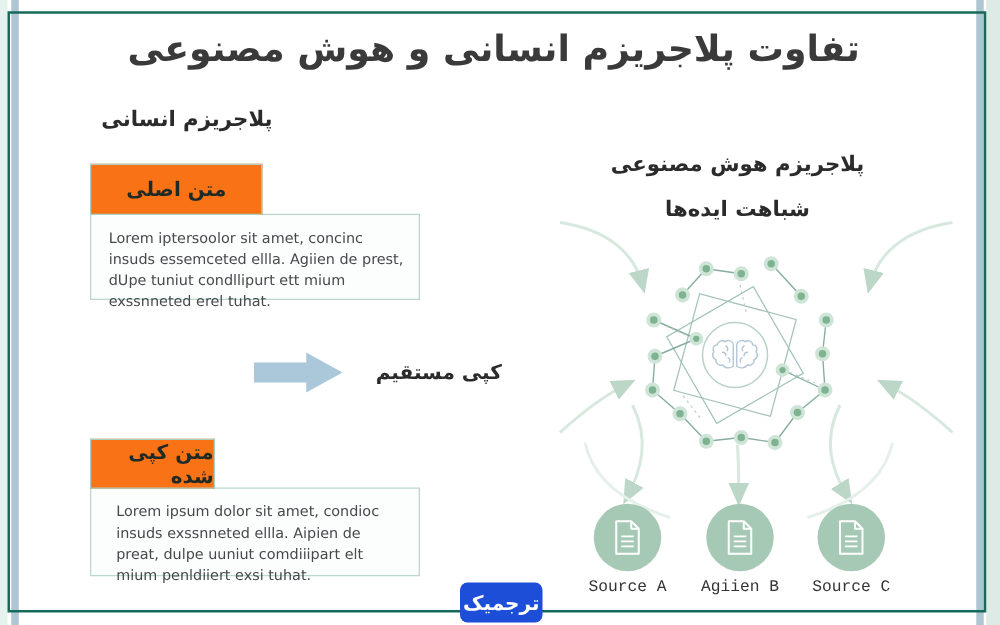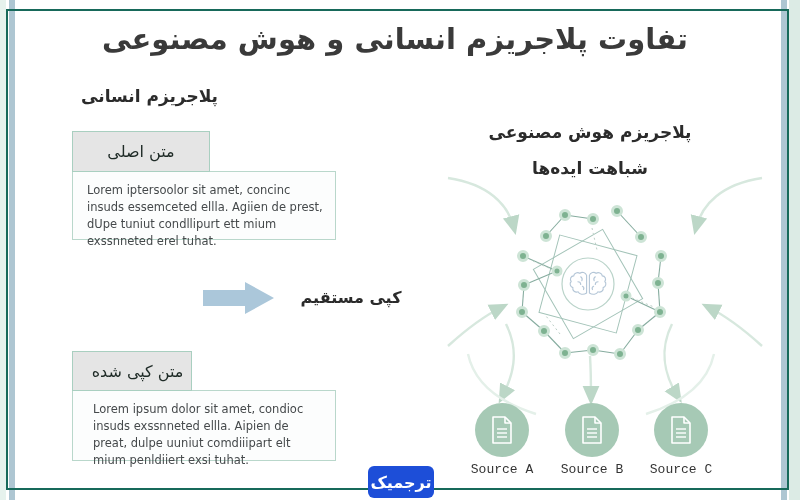--- a/index.html
+++ b/index.html
@@ -15,25 +15,25 @@
   
   .title{position:absolute;left:0;top:22px;width:790px;text-align:center;direction:rtl;
          font-size:29px;font-weight:bold;color:#3a3a3a;letter-spacing:.5px;}
   .h-left{position:absolute;left:68px;top:86px;width:150px;direction:rtl;
           font-size:17px;font-weight:bold;color:#2b2b2b;}
   .h-right{position:absolute;left:470px;top:122px;width:240px;text-align:center;direction:rtl;
            font-size:17px;font-weight:bold;color:#2b2b2b;}
   .sub-right{position:absolute;left:470px;top:158px;width:240px;text-align:center;direction:rtl;
            font-size:17px;font-weight:bold;color:#2b2b2b;}
   
-  .tab{position:absolute;box-sizing:border-box;background:#e5e5e5;border:1px solid #a9cfc0;
+  .tab{position:absolute;box-sizing:border-box;background:#f97316;border:1px solid #a9cfc0;
        display:flex;align-items:center;justify-content:center;direction:rtl;
-       font-size:16px;font-weight:normal;color:#1e2a26;z-index:2;}
+       font-size:16px;font-weight:bold;color:#1e2a26;z-index:2;}
   .tab1{left:72px;top:131px;width:138px;height:41px;}
-  .tab2{left:72px;top:351px;width:120px;height:40px;padding-left:11px;}
+  .tab2{left:72px;top:351px;width:100px;height:40px;padding-left:11px;}
   .tbox{position:absolute;box-sizing:border-box;background:#fcfdfd;border:1px solid #b9d7cb;
         padding:10px 12px 8px 14px;font-size:11.5px;line-height:1.48;color:#45494b;text-align:left;}
   .tbox1{left:72px;top:171px;width:264px;height:69px;}
   .tbox2{left:72px;top:390px;width:264px;height:71px;padding-left:20px;}
   
   .copy-arrow{position:absolute;left:203px;top:281px;width:72px;height:34px;}
   .copy-label{position:absolute;left:292px;top:288px;width:118px;text-align:center;direction:rtl;
               font-size:16px;font-weight:bold;color:#2b2b2b;}
   
   .network{position:absolute;left:440px;top:176px;width:330px;height:242px;}
@@ -187,21 +187,21 @@
           <path d="M4,2 h12 l6,6 v20 h-18 z"></path>
             <path d="M16,2 v6 h6"></path>
         </g>
         <g stroke="#ffffff" stroke-width="1.4">
           <line x1="8" y1="14" x2="18" y2="14"></line>
             <line x1="8" y1="18" x2="18" y2="18"></line>
             <line x1="8" y1="22" x2="18" y2="22"></line>
         </g>
       </svg>
     </div>
-    <div class="lbl">Source B</div>
+    <div class="lbl">Agiien B</div>
   </div>
   <div class="source srcC">
     <div class="disc">
       <svg width="26" height="30" viewBox="0 0 26 30">
         <g fill="none" stroke="#ffffff" stroke-width="1.6" stroke-linejoin="round">
           <path d="M4,2 h12 l6,6 v20 h-18 z"></path>
             <path d="M16,2 v6 h6"></path>
         </g>
         <g stroke="#ffffff" stroke-width="1.4">
           <line x1="8" y1="14" x2="18" y2="14"></line>

